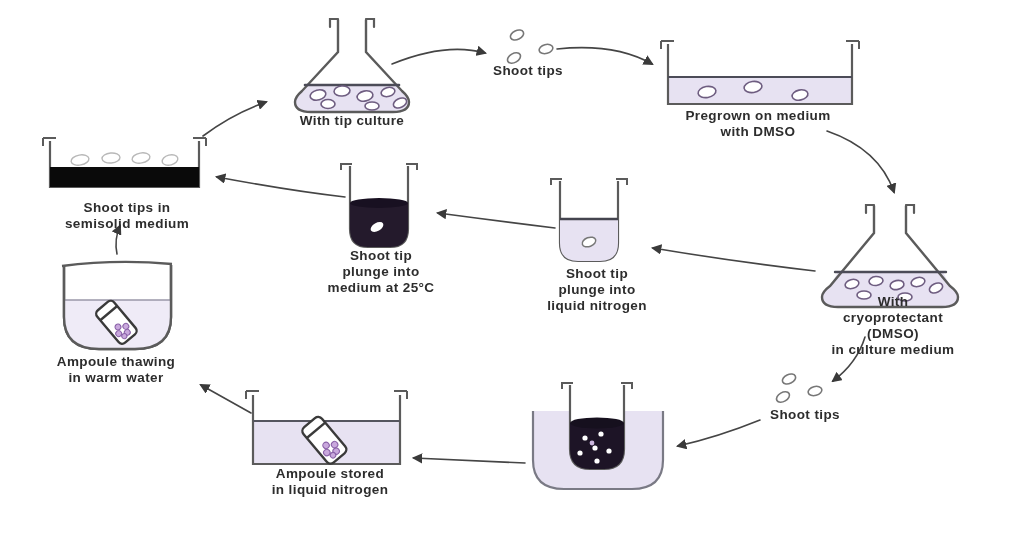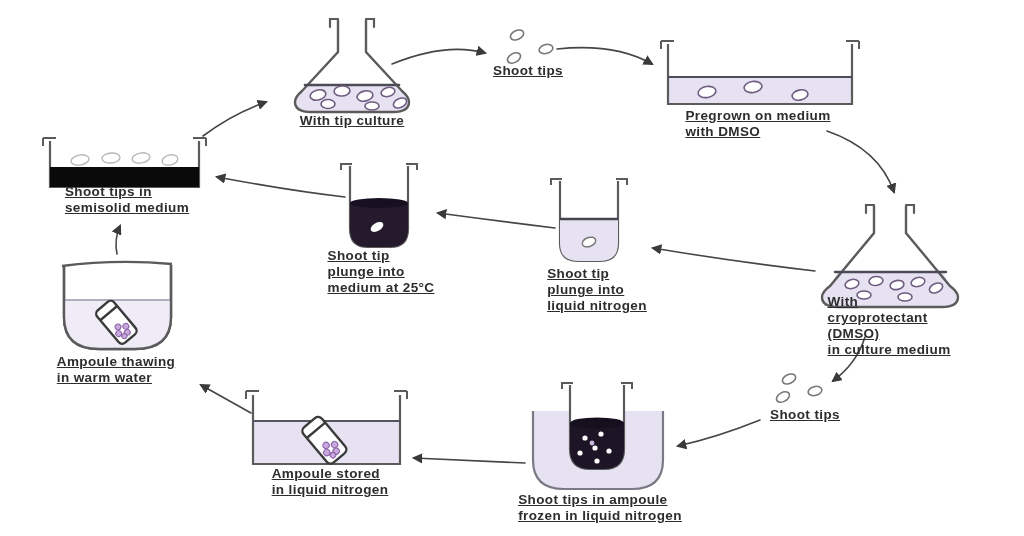--- a/index.html
+++ b/index.html
@@ -4,22 +4,22 @@
 <style>
   html,body{margin:0;padding:0;background:#fff;}
   #canvas{
     position:relative;width:1024px;height:536px;background:var(--background,#fff);
     font-family:"Liberation Sans",sans-serif;overflow:hidden;
   }
   #art{position:absolute;left:0;top:0;}
   .lbl{
     position:absolute;transform:translateX(-50%);
     font-size:13.5px;font-weight:bold;line-height:16px;
-    color:var(--label-text,#2d2d2d);text-align:left;
-    white-space:pre-line;letter-spacing:.4px;text-decoration:underline;
+    color:var(--label-text,#2d2d2d);text-align:center;
+    white-space:pre-line;letter-spacing:.4px;
   }
 </style>
 </head>
 <body>
 
 <div id="canvas">
 
 <svg id="art" width="1024" height="536" viewBox="0 0 1024 536">
   <defs>
     <marker id="ah" viewBox="0 0 10 10" refX="8" refY="5" markerWidth="6.5" markerHeight="6.5" orient="auto-start-reverse">
@@ -182,27 +182,25 @@
   </g>
 </svg>
 
   <div class="lbl" style="left:352px;top:113px">With tip culture</div>
   <div class="lbl" style="left:528px;top:63px">Shoot tips</div>
   <div class="lbl" style="left:758px;top:108px">Pregrown on medium
 with DMSO</div>
   <div class="lbl" style="left:893px;top:294px">With cryoprotectant (DMSO)
 in culture medium</div>
   <div class="lbl" style="left:805px;top:407px">Shoot tips</div>
-  <div class="lbl" style="left:600px;top:492px">Shoot tips in ampoule
-frozen in liquid nitrogen</div>
   <div class="lbl" style="left:330px;top:466px">Ampoule stored
 in liquid nitrogen</div>
   <div class="lbl" style="left:116px;top:354px">Ampoule thawing
 in warm water</div>
-  <div class="lbl" style="left:127px;top:184px">Shoot tips in
+  <div class="lbl" style="left:127px;top:200px">Shoot tips in
 semisolid medium</div>
   <div class="lbl" style="left:381px;top:248px">Shoot tip
 plunge into
 medium at 25°C</div>
   <div class="lbl" style="left:597px;top:266px">Shoot tip
 plunge into
 liquid nitrogen</div>
 </div>
 
 </body></html>

